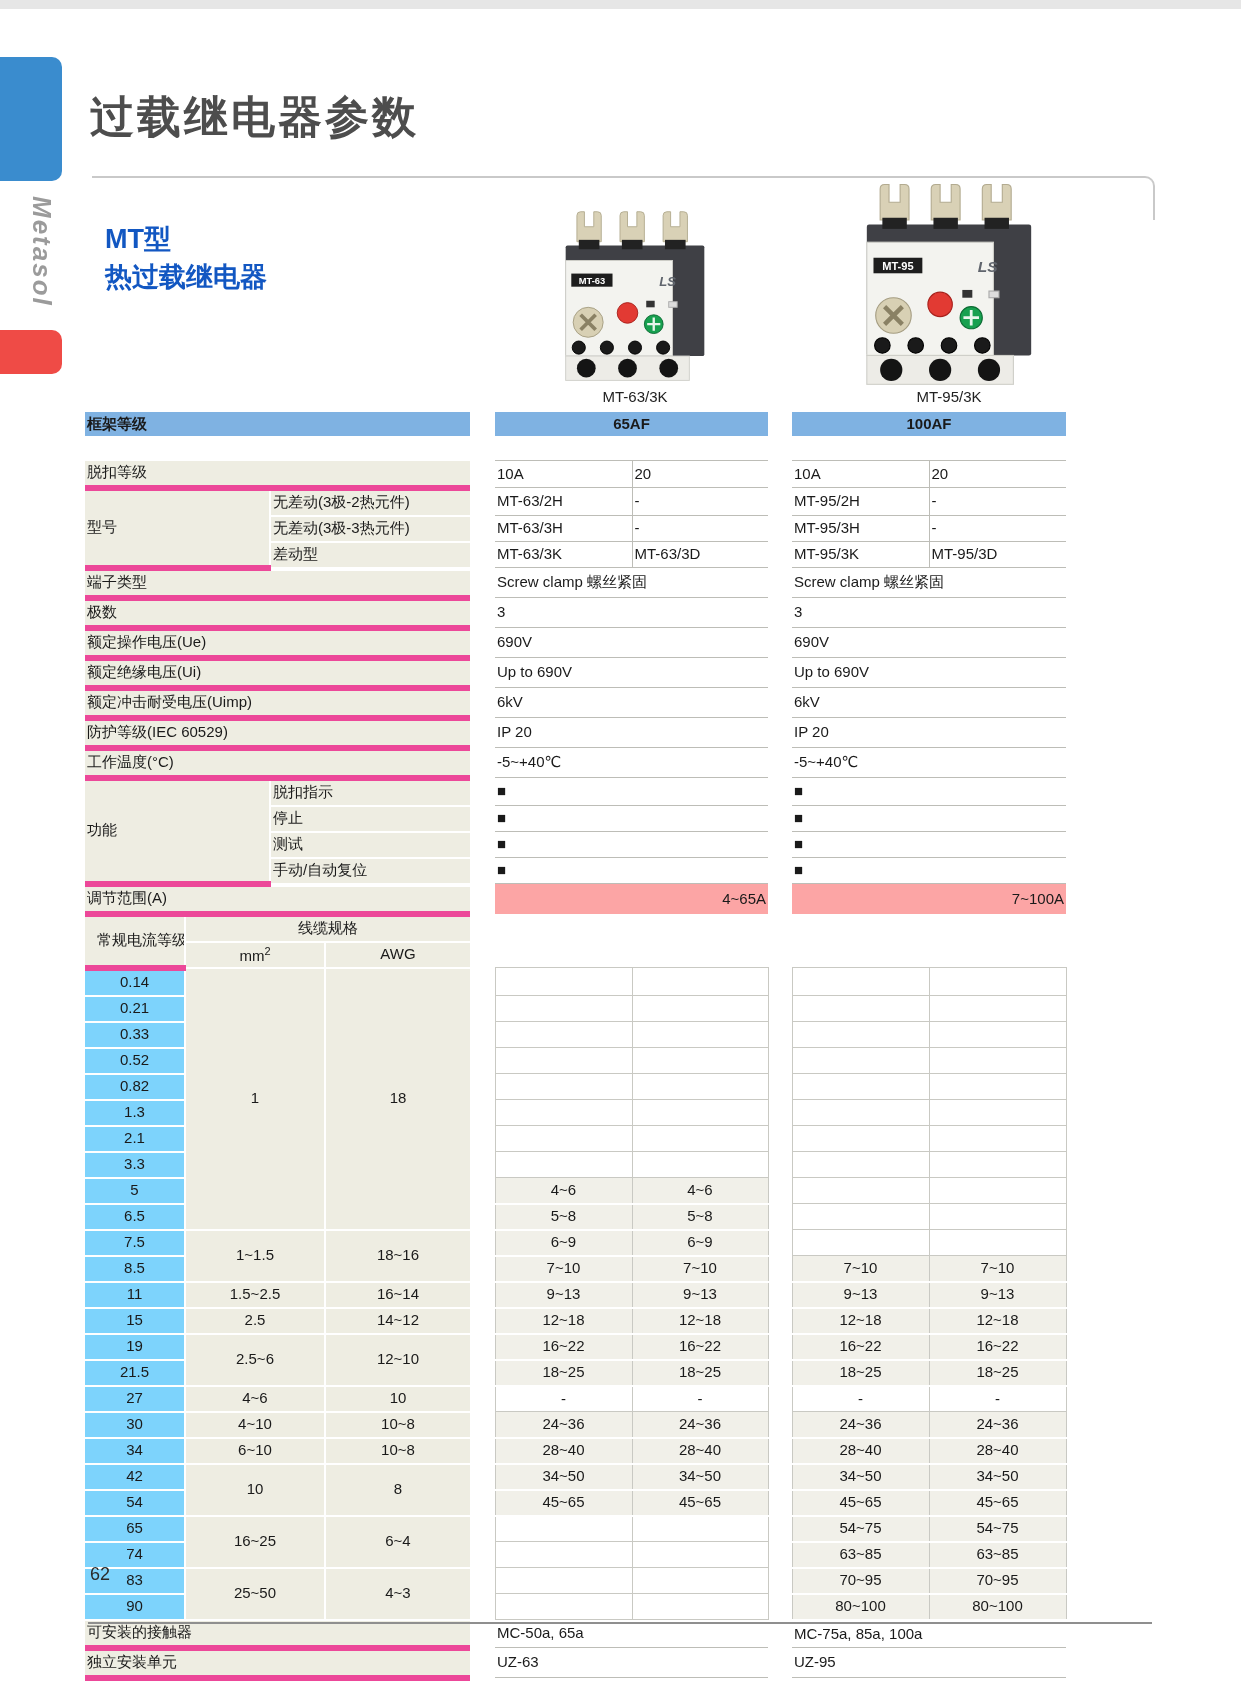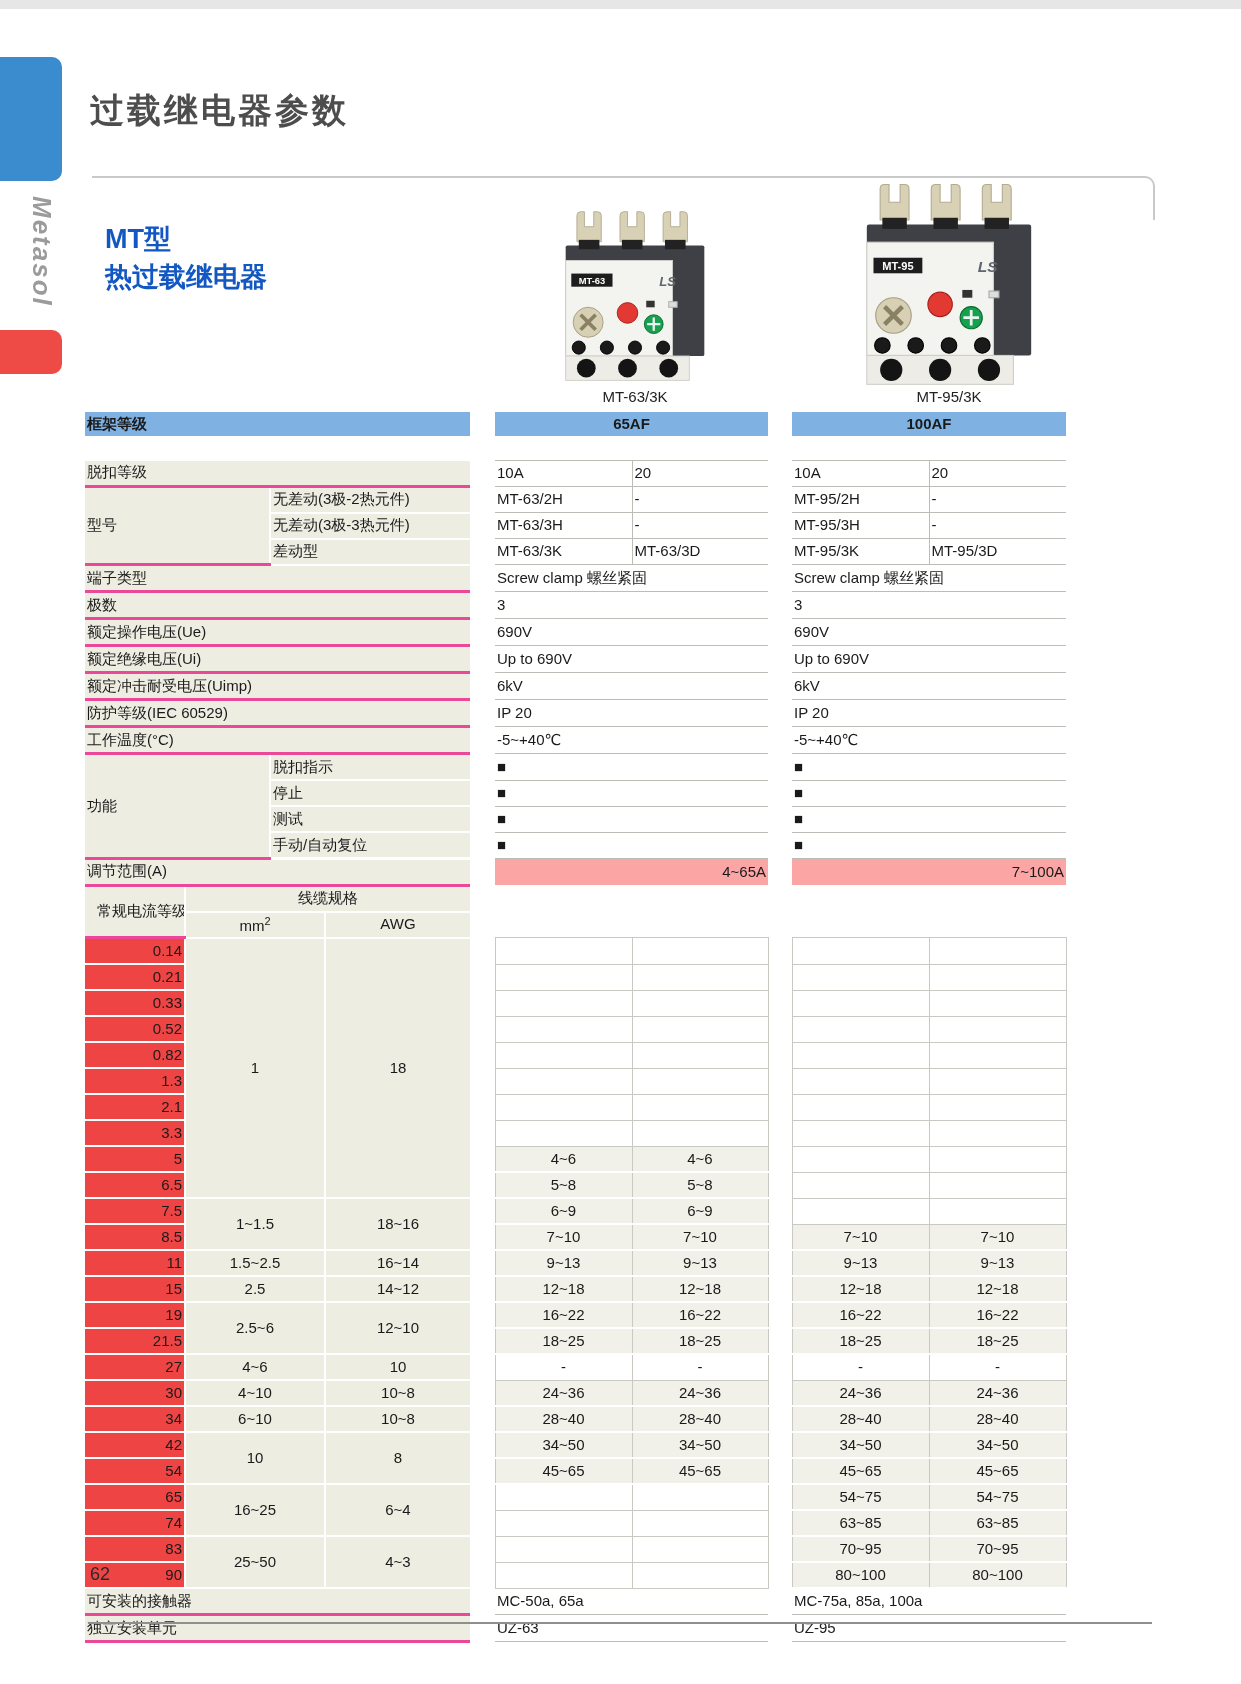--- a/index.html
+++ b/index.html
@@ -4,44 +4,44 @@
 <style>
   html,body{margin:0;padding:0}
   body{width:1241px;height:1684px;position:relative;background:#fff;
        font-family:"Liberation Sans","DejaVu Sans",sans-serif;color:#1a1a1a;overflow:hidden}
   .abs{position:absolute}
   #top-strip{left:0;top:0;width:1241px;height:9px;background:#E6E6E6}
   #tab-blue{left:0;top:57px;width:62px;height:124px;background:#3A8CCE;border-radius:0 10px 10px 0}
   #tab-red{left:0;top:330px;width:62px;height:44px;background:#EF4B46;border-radius:0 10px 10px 0}
   #metasol{left:57px;top:196px;font-size:26px;font-weight:bold;font-style:italic;color:#9B9B9B;
            transform:rotate(90deg);transform-origin:0 0;letter-spacing:2px;white-space:nowrap}
-  #page-title{left:90px;top:88px;font-size:34px;font-weight:bold;color:#4D4D4D;letter-spacing:3px}
+  #page-title{left:90px;top:88px;font-size:44px;font-weight:bold;color:#4D4D4D;letter-spacing:3px}
   #title-rule{left:92px;top:176px;width:1061px;height:42px;border-top:2px solid #C9C9C9;
               border-right:2px solid #C9C9C9;border-top-right-radius:10px}
   #product-title{left:105px;top:220px;font-size:27px;font-weight:bold;color:#1257C2;line-height:38px}
   .caption{position:absolute;text-align:center;font-size:15px;color:#222}
   #page-number{left:90px;top:1564px;font-size:18px;color:#2a2a2a}
   #foot-rule{left:88px;top:1622px;width:1064px;border-top:2px solid #8F8F8F}
 
   #spec-table{position:absolute;left:85px;top:412px;width:981px;border-collapse:collapse;table-layout:fixed}
   #spec-table td{height:24px;padding:0 2px;font-size:15px;line-height:1.1;overflow:hidden;white-space:nowrap}
   .hd{background:#7FB2E2;font-weight:bold;font-size:16px;text-align:center;height:26px}
   .hdl{text-align:left;padding-left:8px}
   .gap{background:#fff}
   tr.sp td{height:9px}
   tr.wh td{height:22px}
-  .lab{background:#EEEDE2;text-align:left;padding-left:8px;border-bottom:3px solid #ec4899}
+  .lab{background:#EEEDE2;text-align:left;padding-left:8px;border-bottom:6px solid #ec4899}
   .sub{background:#EEEDE2;text-align:left;padding-left:8px;border-left:2px solid #fff;border-bottom:2px solid #fff}
   .ctr{text-align:center;padding-left:2px}
   .d{background:#fff;text-align:left;border-bottom:1px solid #BDBDB7}
   .d2{border-left:1px solid #BDBDB7}
   .top{border-top:1px solid #BDBDB7}
   .hl{background:#fca5a5;text-align:right}
   .blank{background:#fff}
-  .amp{background:#ef4444;text-align:right;border-bottom:2px solid #fff}
+  .amp{background:#7dd3fc;text-align:center;border-bottom:2px solid #fff}
   .wire{background:#EEEDE2;text-align:center;border-left:2px solid #fff;border-bottom:2px solid #fff}
   .cd{text-align:center}
   .cf{background:#F1F0E9;border-bottom:2px solid #fff}
   .ce{background:#fff;border-bottom:1px solid #C9C9C3}
   .gl{border-left:1px solid #C9C9C3}
   .gr{border-right:1px solid #C9C9C3}
   .ct{border-top:1px solid #C9C9C3}
   .mk{font-size:10px}
   sup{font-size:11px}
 </style>

